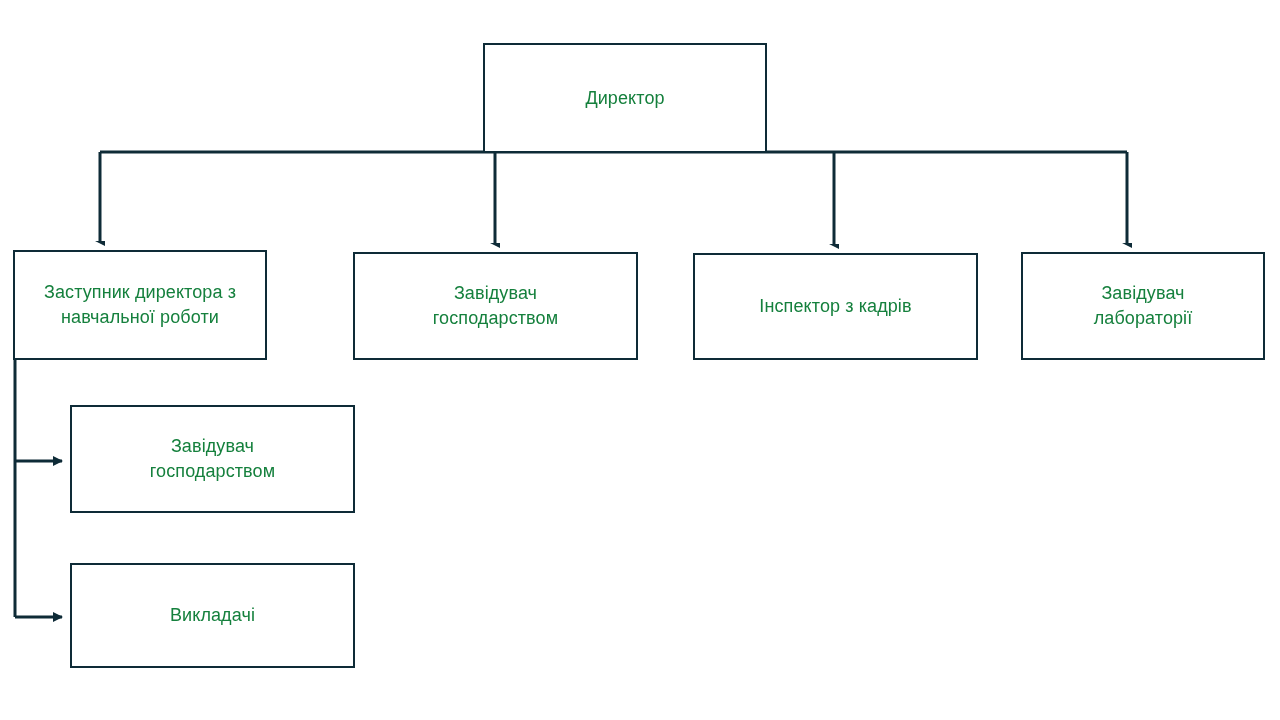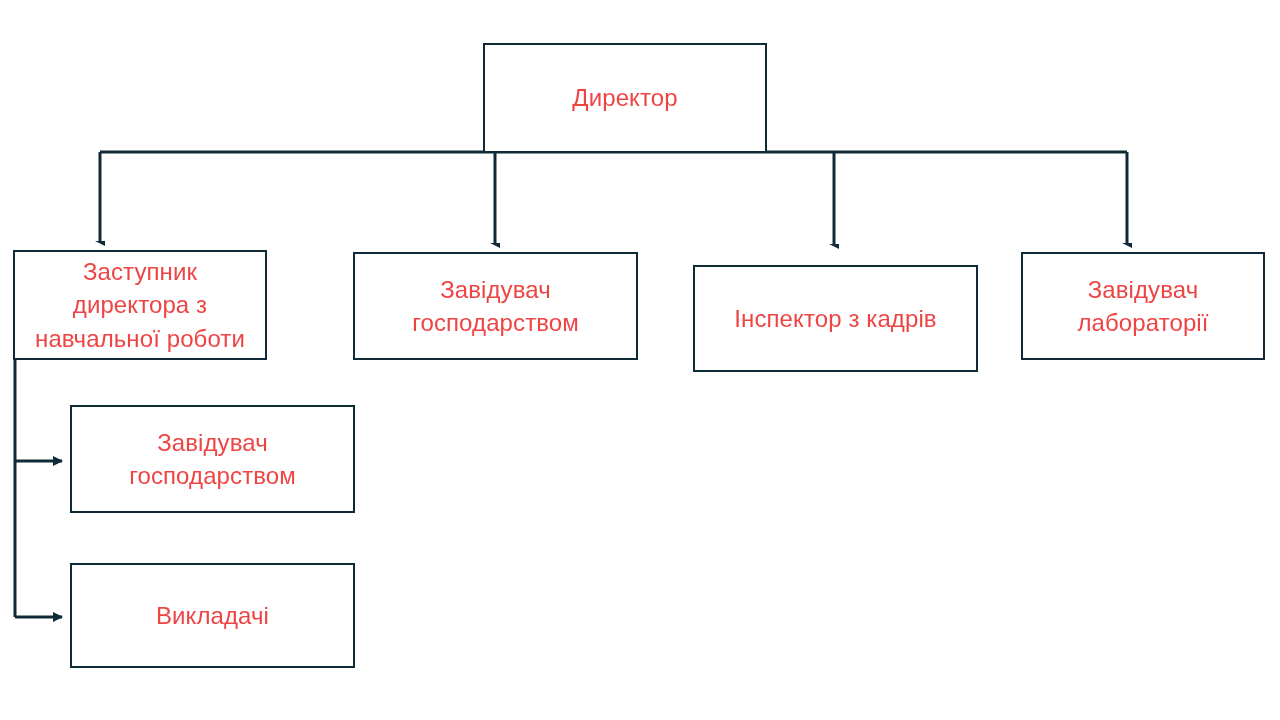--- a/index.html
+++ b/index.html
@@ -27,22 +27,22 @@
     box-sizing: border-box;
     border: 2px solid #0e2b37;
     background: #ffffff;
     display: flex;
     align-items: center;
     justify-content: center;
     text-align: center;
     z-index: 2;
   }
   .node-label {
-    color: #ef4444;
-    font-size: 24px;
+    color: #15803d;
+    font-size: 18px;
     line-height: 1.38;
     padding: 0 10px;
     white-space: pre-line;
     letter-spacing: 0.1px;
   }
 </style>
 </head>
 <body>
 
 <div id="canvas">
@@ -85,21 +85,21 @@
   <div class="node" style="left:13px; top:250px; width:254px; height:110px;">
     <span class="node-label">Заступник директора з
 навчальної роботи</span>
   </div>
 
   <div class="node" style="left:353px; top:252px; width:285px; height:108px;">
     <span class="node-label">Завідувач
 господарством</span>
   </div>
 
-  <div class="node" style="left:693px; top:253px; width:285px; height:107px;margin-top:12px;">
+  <div class="node" style="left:693px; top:253px; width:285px; height:107px;">
     <span class="node-label">Інспектор з кадрів</span>
   </div>
 
   <div class="node" style="left:1021px; top:252px; width:244px; height:108px;">
     <span class="node-label">Завідувач
 лабораторії</span>
   </div>
 
   <div class="node" style="left:70px; top:405px; width:285px; height:108px;">
     <span class="node-label">Завідувач

